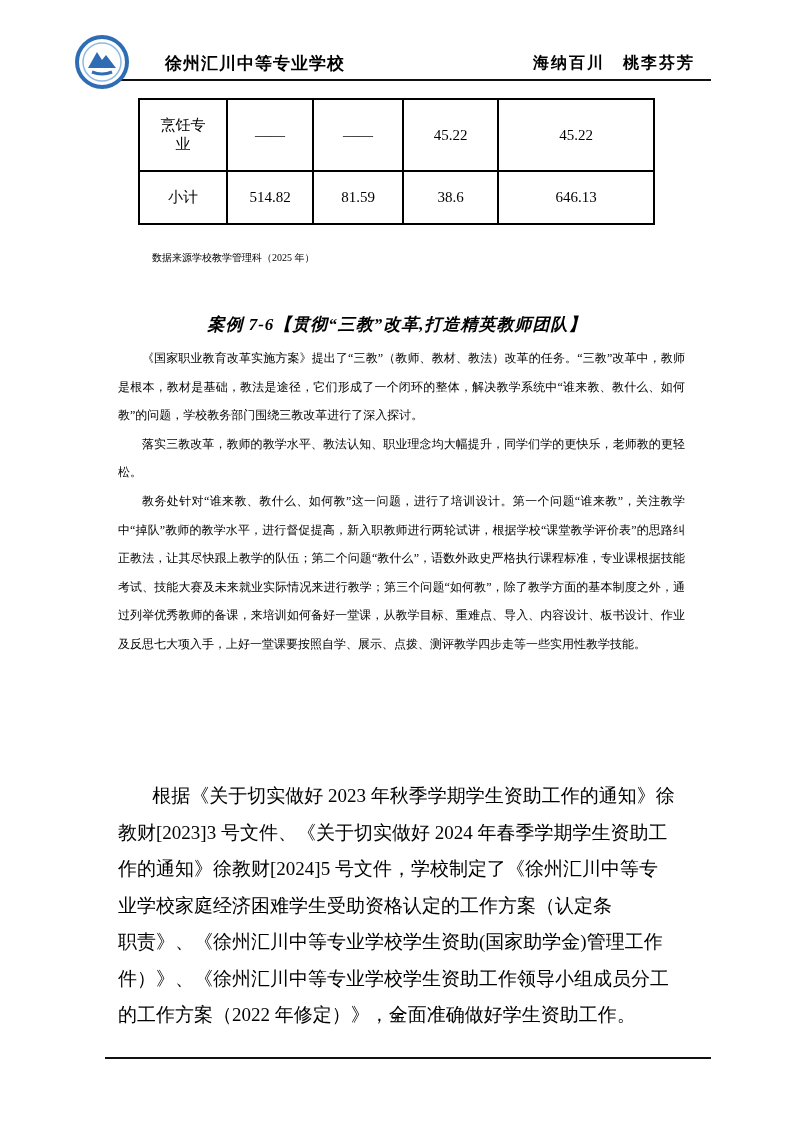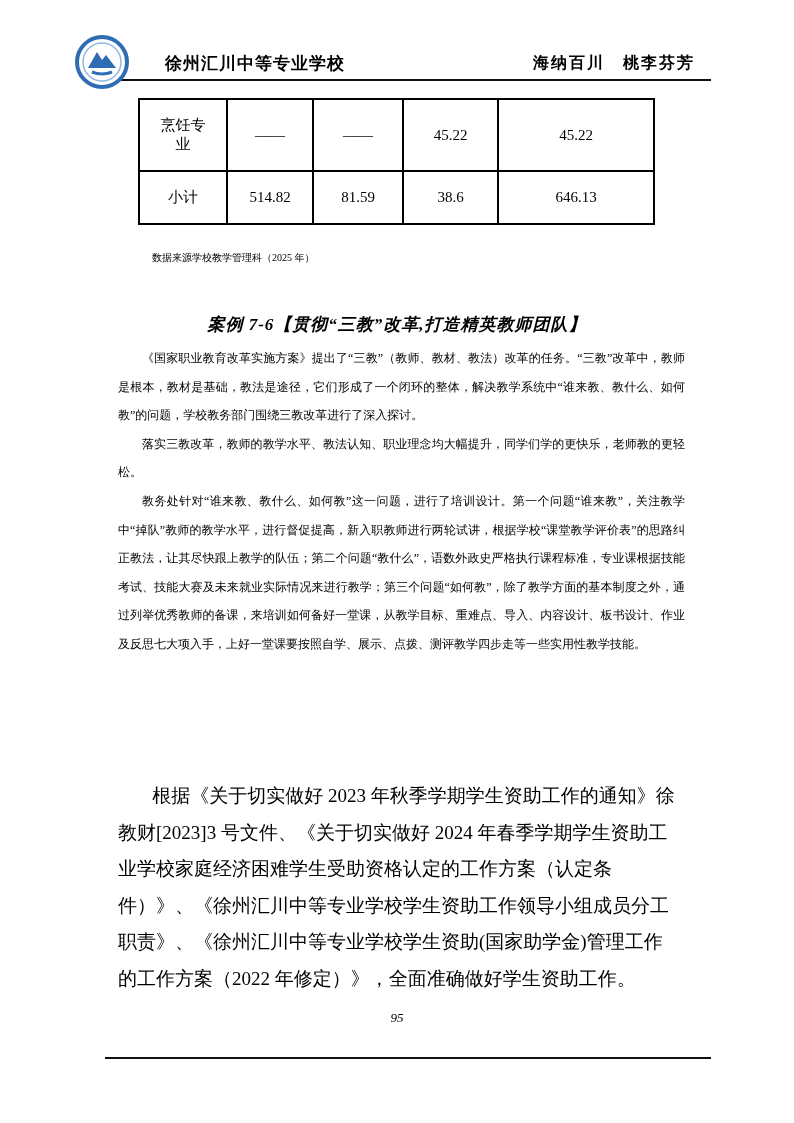--- a/index.html
+++ b/index.html
@@ -168,22 +168,23 @@
 
   <div class="body-text">
     <p>《国家职业教育改革实施方案》提出了“三教”（教师、教材、教法）改革的任务。“三教”改革中，教师是根本，教材是基础，教法是途径，它们形成了一个闭环的整体，解决教学系统中“谁来教、教什么、如何教”的问题，学校教务部门围绕三教改革进行了深入探讨。</p>
     <p>落实三教改革，教师的教学水平、教法认知、职业理念均大幅提升，同学们学的更快乐，老师教的更轻松。</p>
     <p>教务处针对“谁来教、教什么、如何教”这一问题，进行了培训设计。第一个问题“谁来教”，关注教学中“掉队”教师的教学水平，进行督促提高，新入职教师进行两轮试讲，根据学校“课堂教学评价表”的思路纠正教法，让其尽快跟上教学的队伍；第二个问题“教什么”，语数外政史严格执行课程标准，专业课根据技能考试、技能大赛及未来就业实际情况来进行教学；第三个问题“如何教”，除了教学方面的基本制度之外，通过列举优秀教师的备课，来培训如何备好一堂课，从教学目标、重难点、导入、内容设计、板书设计、作业及反思七大项入手，上好一堂课要按照自学、展示、点拨、测评教学四步走等一些实用性教学技能。</p>
   </div>
 
   <div class="funding-text">
       <div class="doc-line">根据《关于切实做好 2023 年秋季学期学生资助工作的通知》徐</div>
       <div class="doc-line">教财[2023]3 号文件、《关于切实做好 2024 年春季学期学生资助工</div>
+      <div class="doc-line">作的通知》徐教财[2024]5 号文件，学校制定了《徐州汇川中等专</div>
       <div class="doc-line">业学校家庭经济困难学生受助资格认定的工作方案（认定条</div>
+      <div class="doc-line">职责》、《徐州汇川中等专业学校学生资助(国家助学金)管理工作</div>
       <div class="doc-line">件）》、《徐州汇川中等专业学校学生资助工作领导小组成员分工</div>
-      <div class="doc-line">职责》、《徐州汇川中等专业学校学生资助(国家助学金)管理工作</div>
       <div class="doc-line">的工作方案（2022 年修定）》，全面准确做好学生资助工作。</div>
     </div>
 
   <div class="page-number">95</div>
   <div class="footer-rule"></div>
 
 </div>
 
 </body></html>

